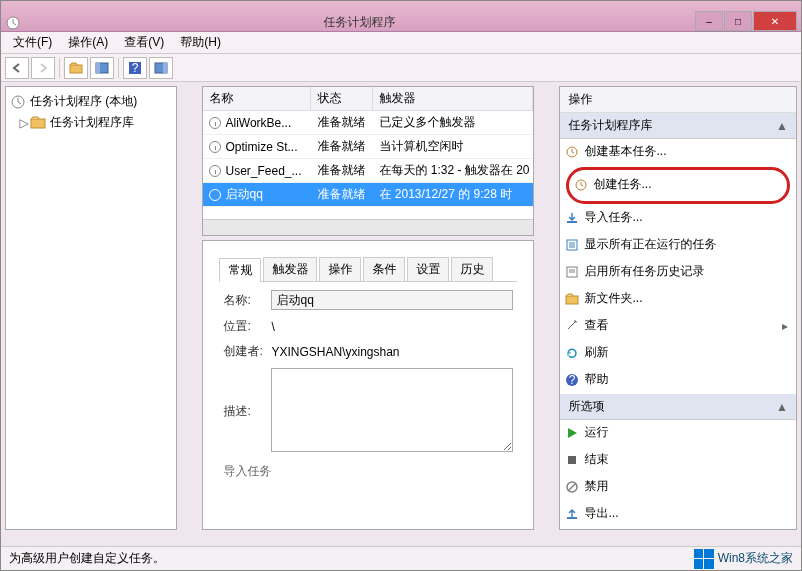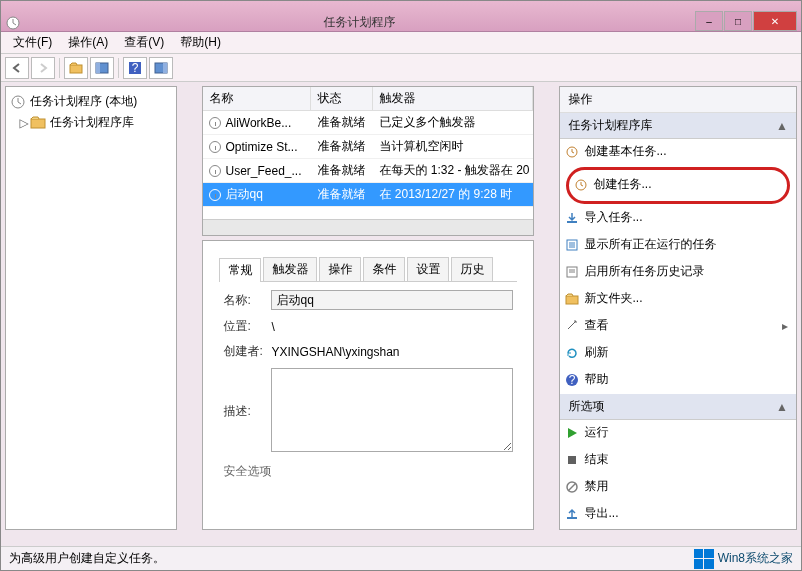--- a/index.html
+++ b/index.html
@@ -211,21 +211,21 @@
           <div class="form-val">\</div>
         </div>
         <div class="form-row">
           <div class="form-label">创建者:</div>
           <div class="form-val">YXINGSHAN\yxingshan</div>
         </div>
         <div class="form-row">
           <div class="form-label">描述:</div>
           <div class="form-val"><textarea class="form-textarea" readonly="" style=""></textarea></div>
         </div>
-        <div style="color:#666">安全选项</div>
+        <div style="color:#666">导入任务</div>
       </div>
     </div>
   </div>
 
   <div class="right-pane">
     <div class="pane-header">操作</div>
     <div class="actions-scroll">
       <div class="section-hdr">
         <span>任务计划程序库</span>
         <span class="section-arrow">▲</span>

